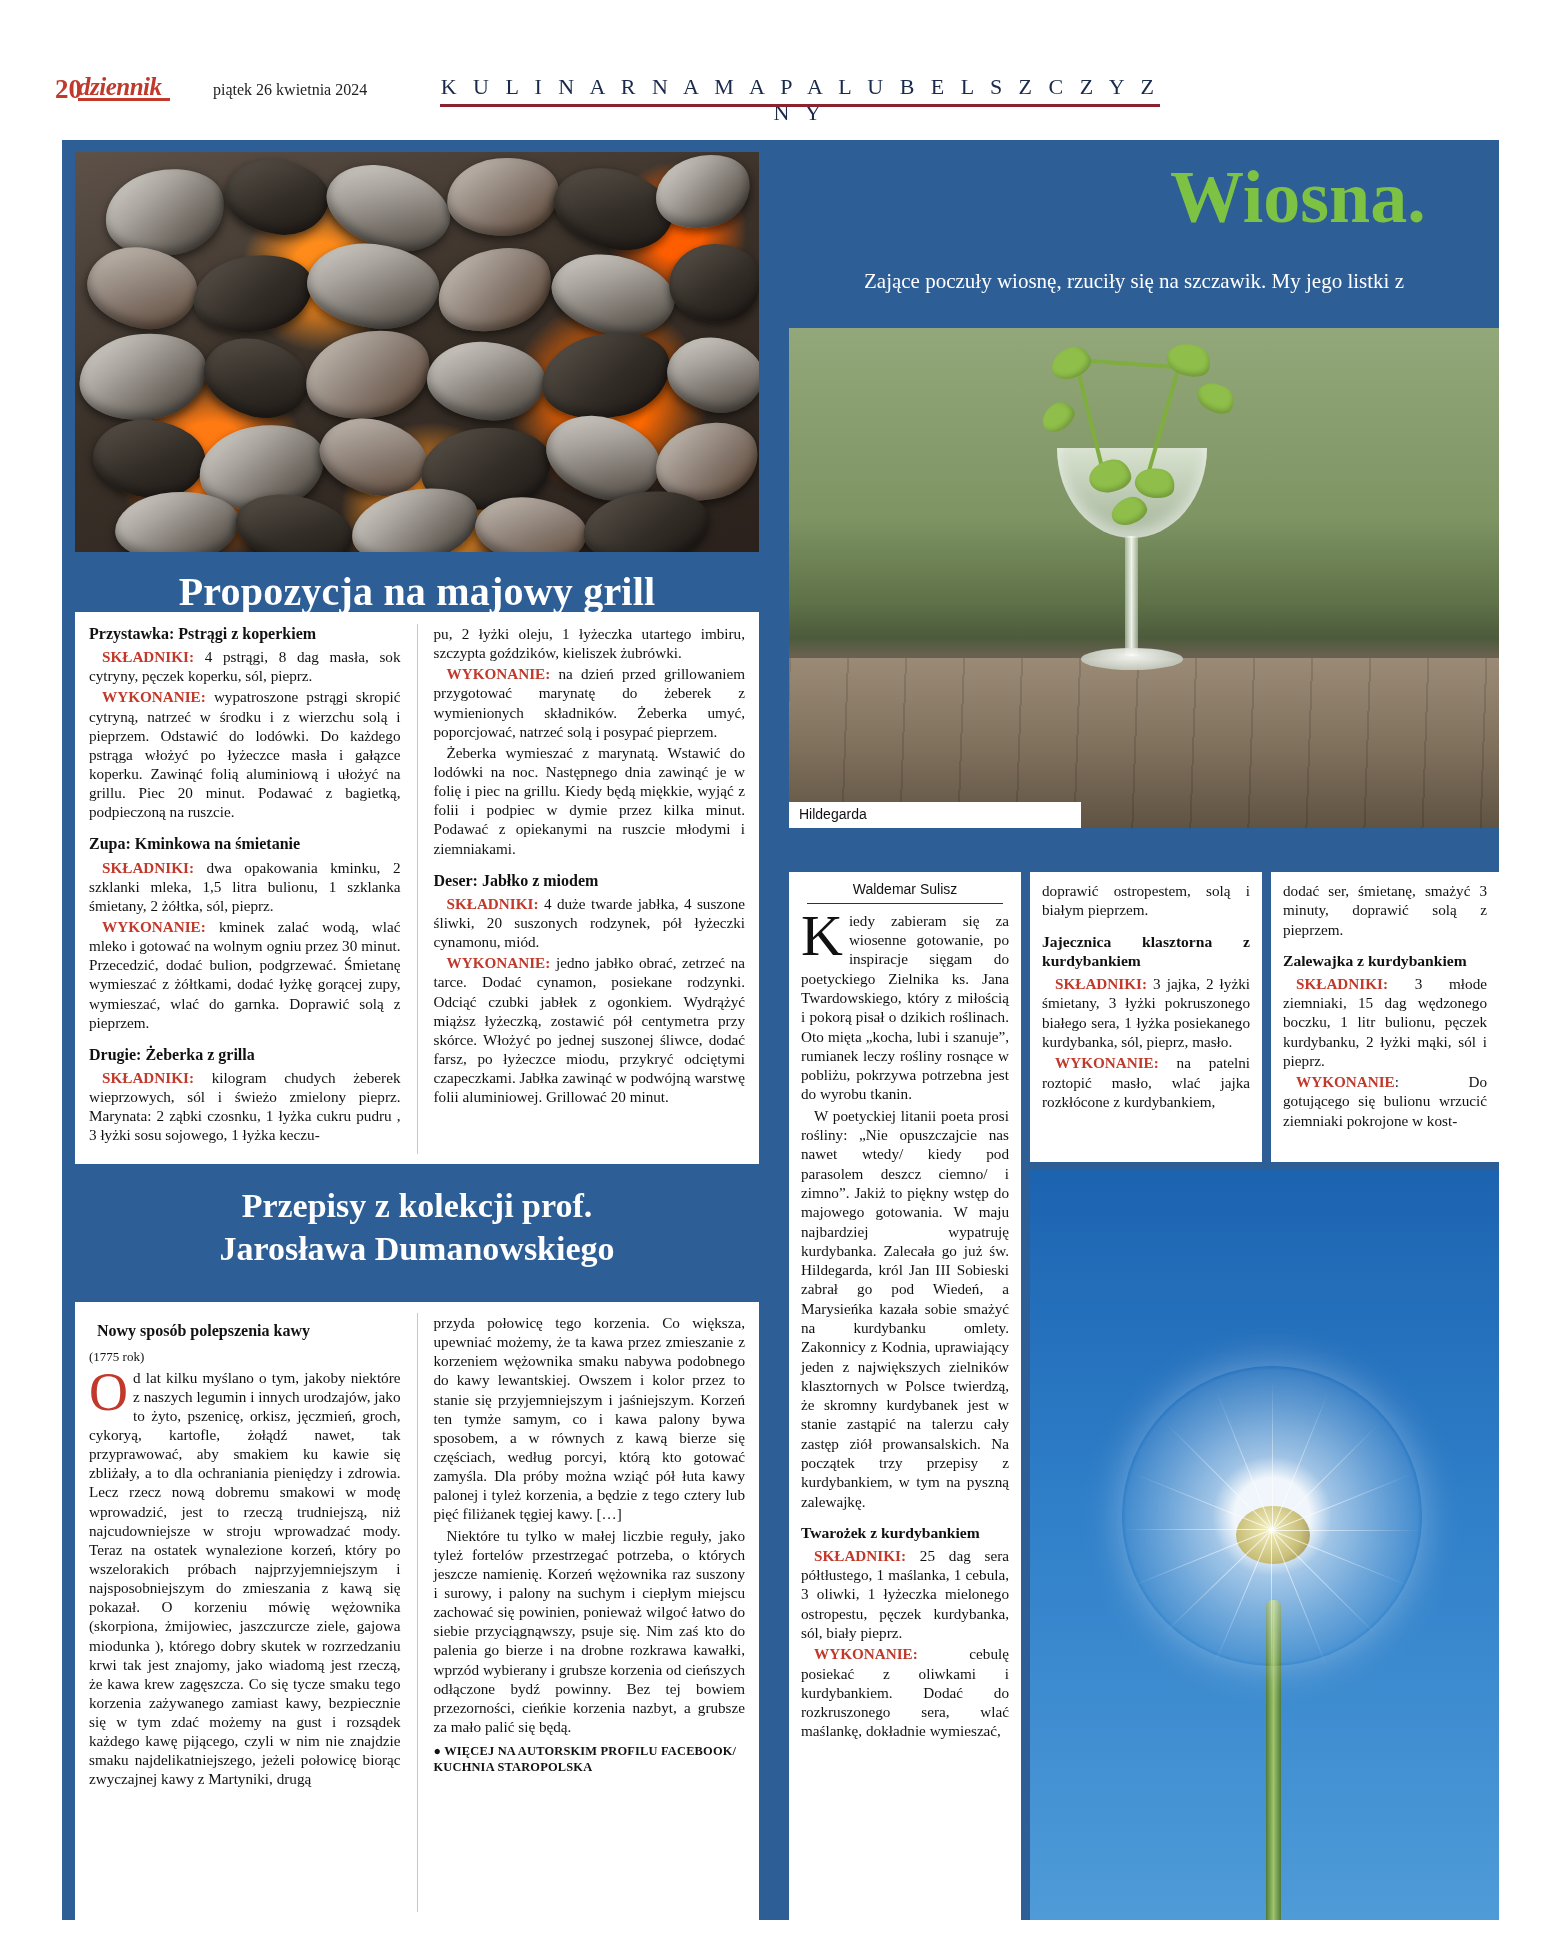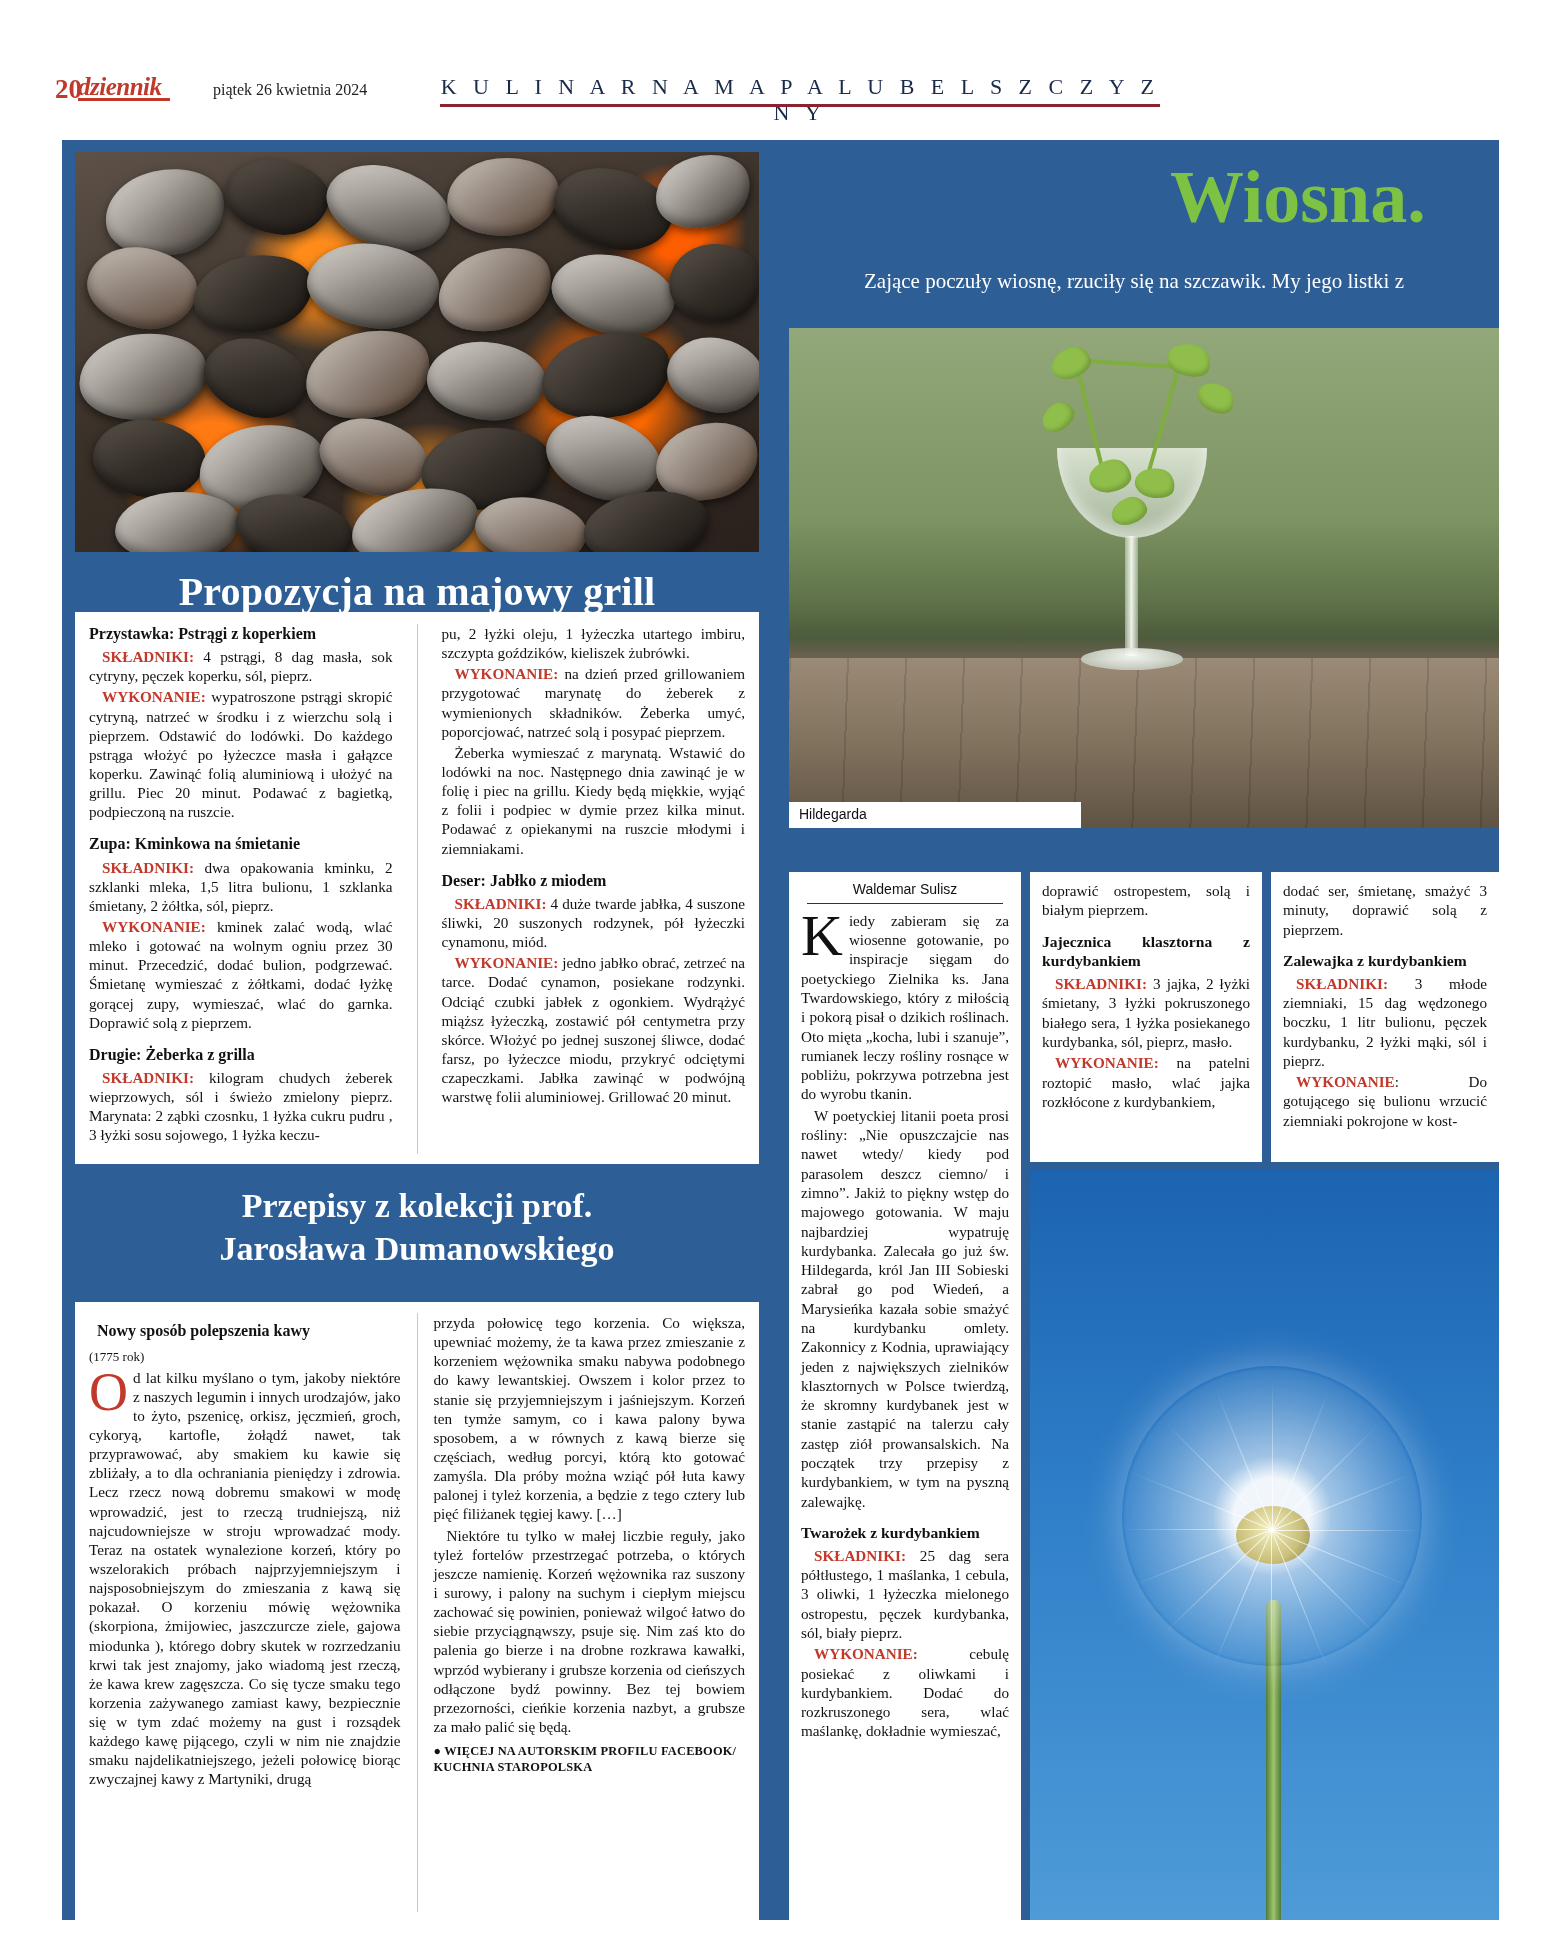--- a/index.html
+++ b/index.html
@@ -127,21 +127,21 @@
 
   
   .box-grill {
     position: absolute;
     left: 75px; top: 612px;
     width: 684px; height: 552px;
     background: #ffffff;
     box-sizing: border-box;
     padding: 12px 14px 10px 14px;
     display: flex;
-    gap: 24px;
+    gap: 16px;
   }
   .box-grill .col {
     width: 318px;
     font-size: 15.2px;
     line-height: 1.26;
     text-align: justify;
   }
   .box-grill .divider {
     width: 1px;
     background: #c8c8c8;

